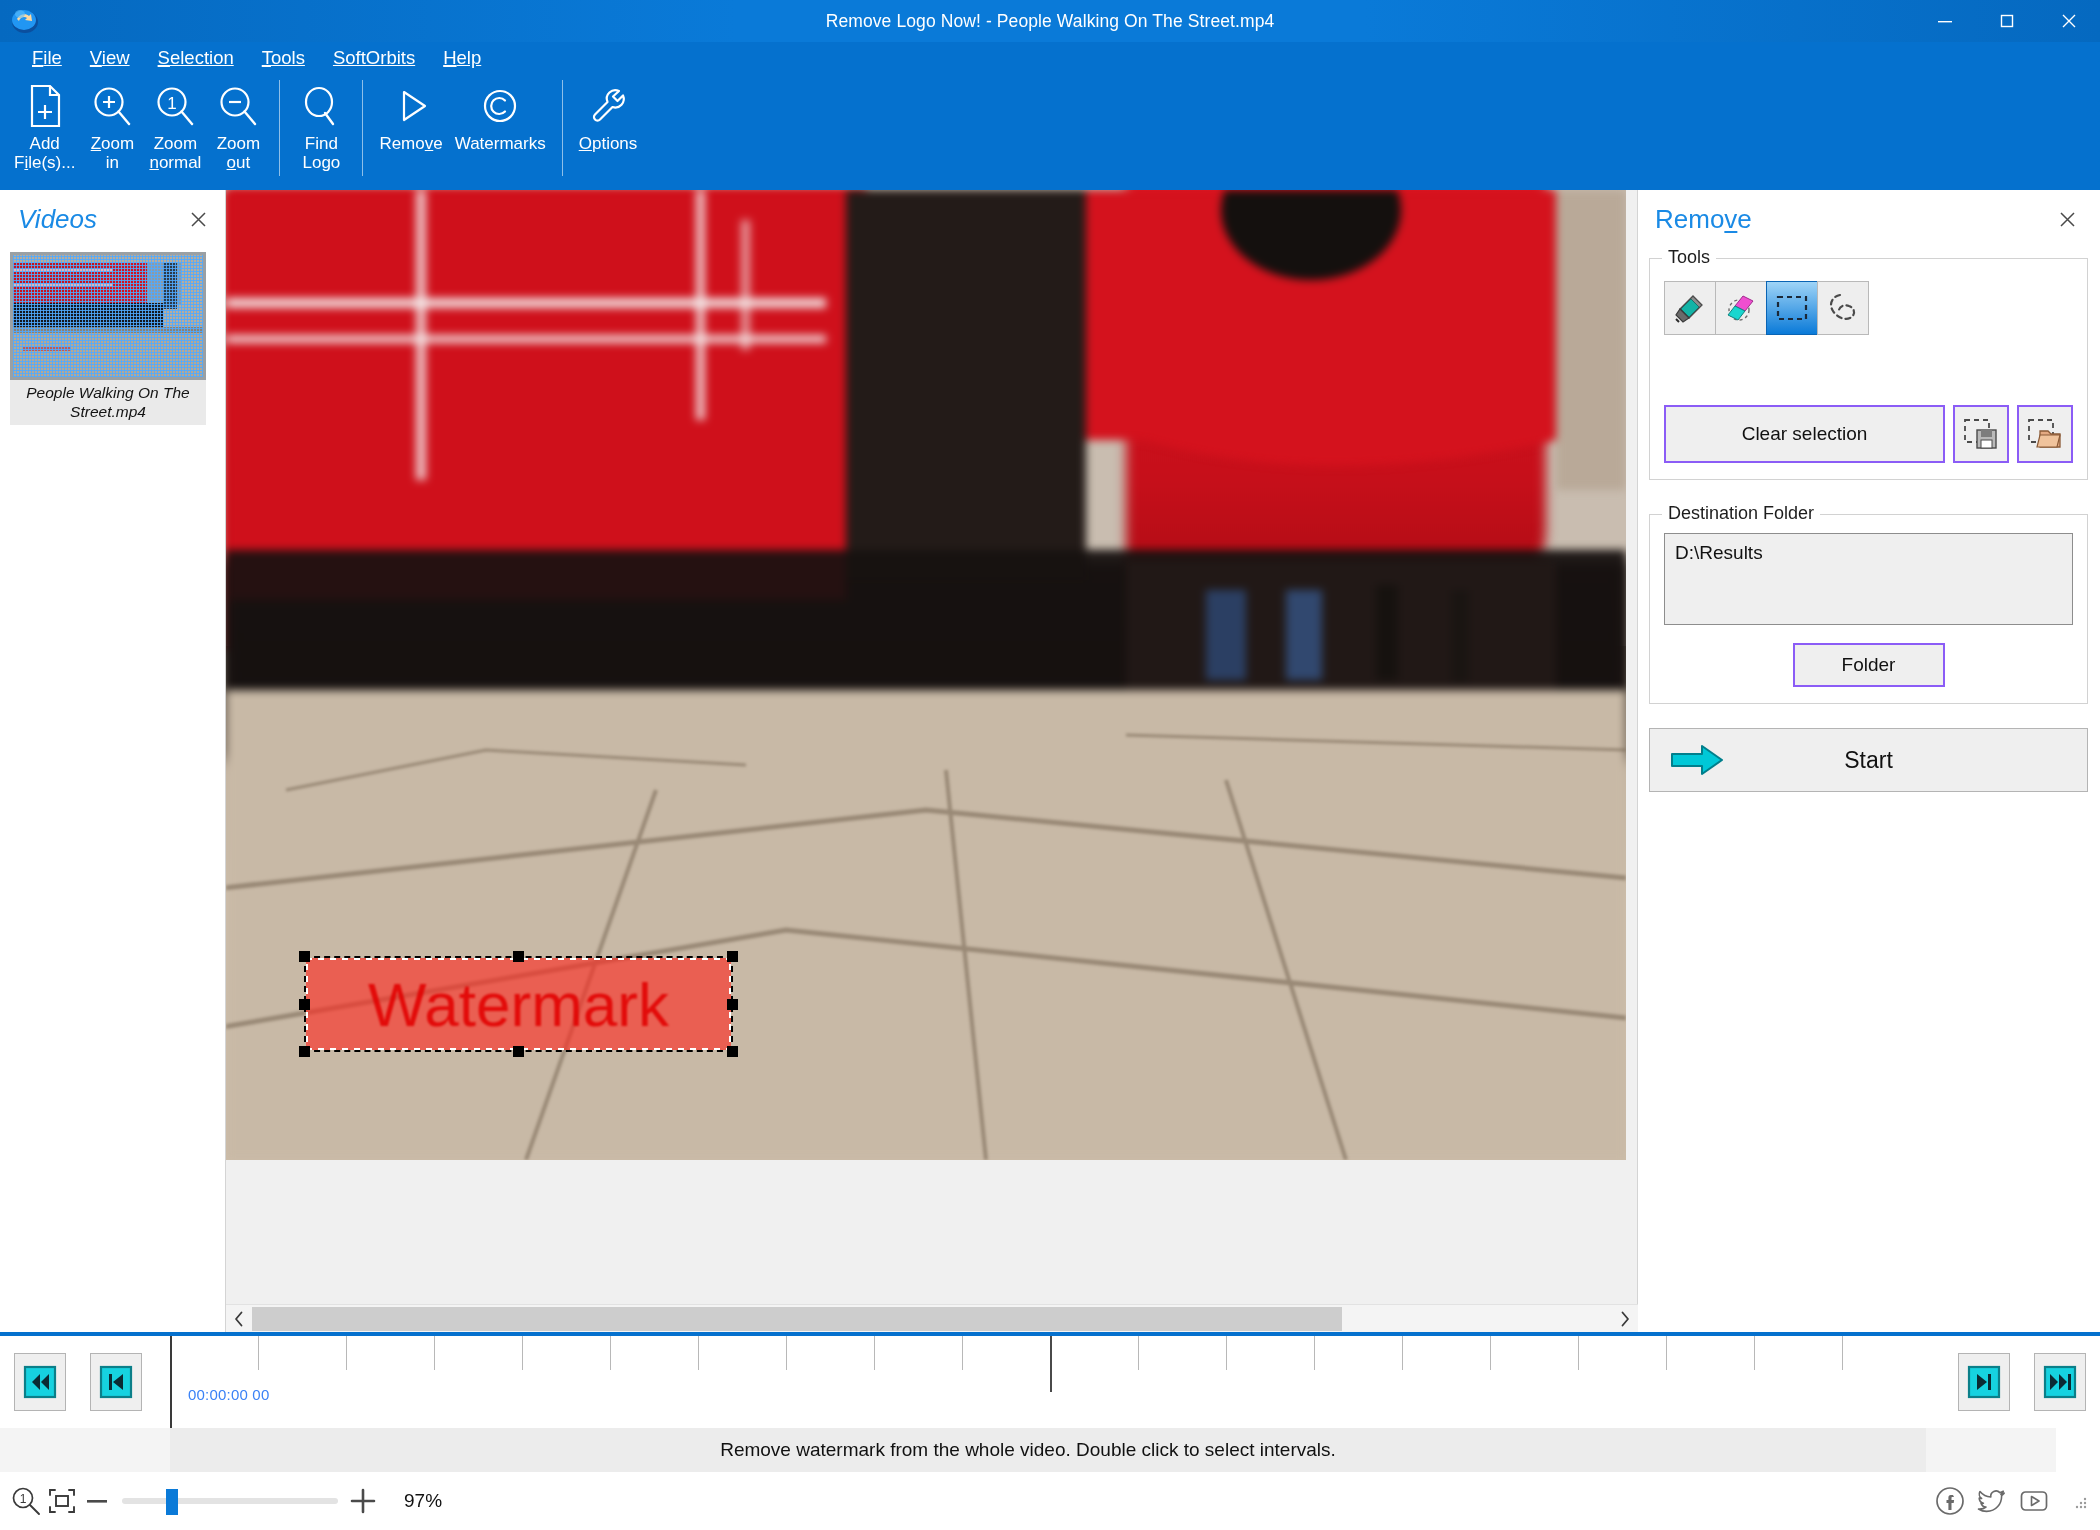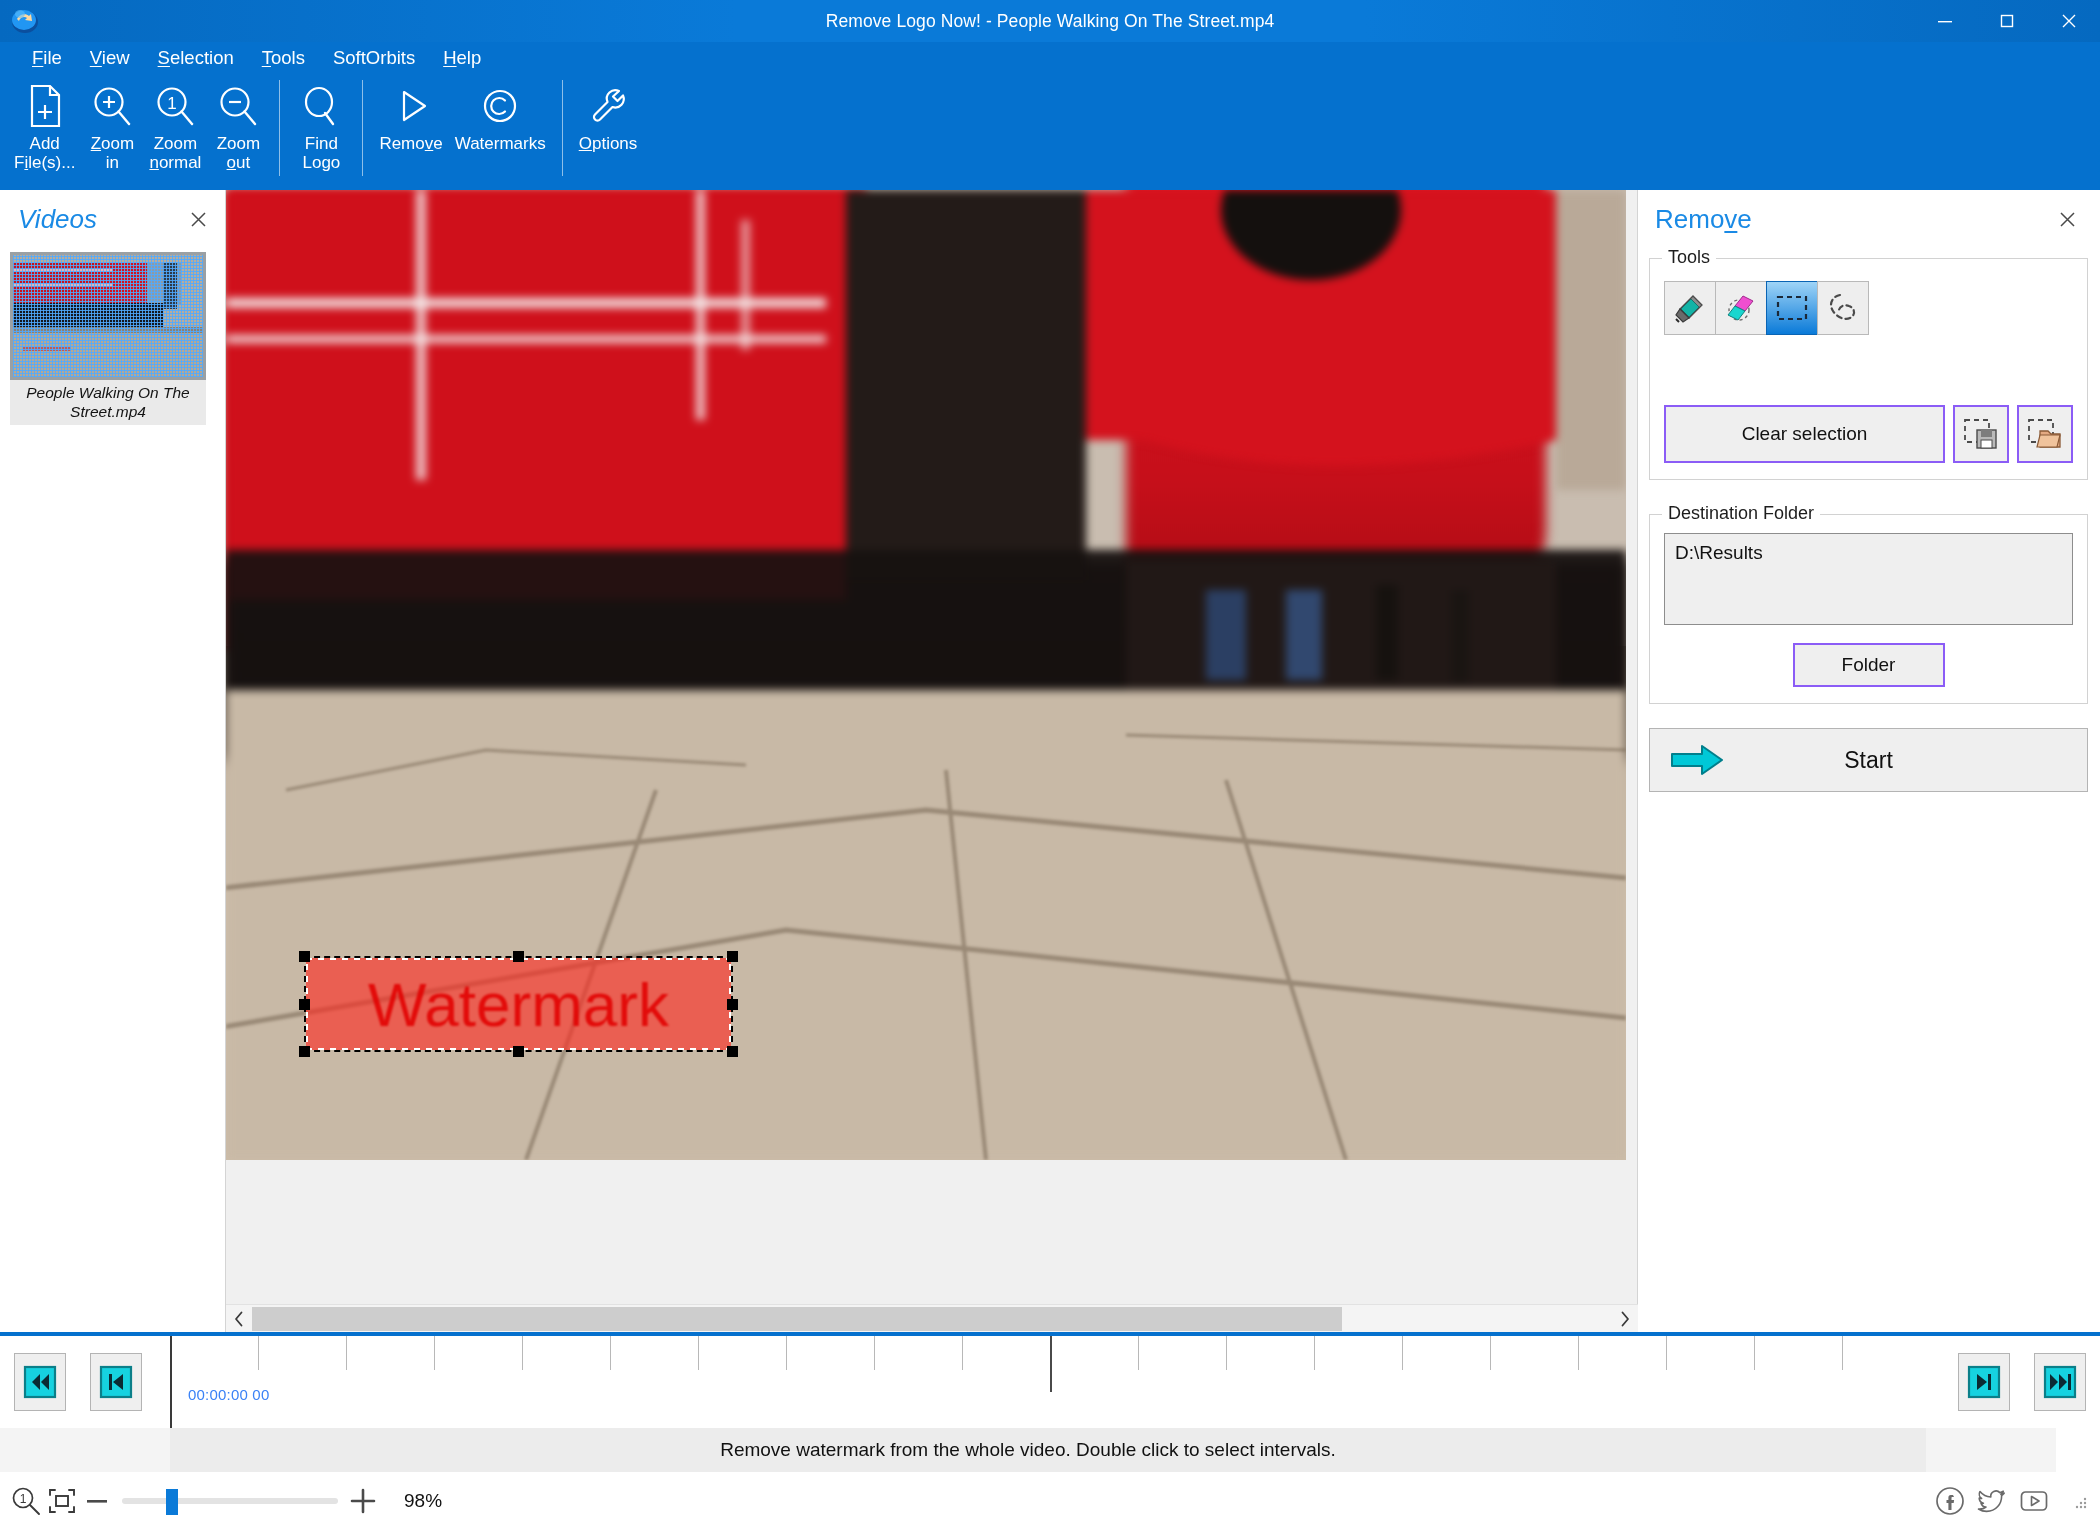--- a/index.html
+++ b/index.html
@@ -26,21 +26,21 @@
   }
   .wbtns { position:absolute; right:0; top:0; height:42px; display:flex; }
   .wbtn { width:62px; height:42px; display:flex; align-items:center; justify-content:center;
           color:#fff; font-size:19px; line-height:1; cursor:default; }
 
   
   .menubar {
     position:absolute; left:0; top:42px; width:2100px; height:32px;
     background:#0571ce; display:flex; align-items:center; padding-left:18px;
   }
-  .menuitem { color:#fff; font-size:18.5px; padding:0 14px; cursor:default; white-space:nowrap;}
+  .menuitem { color:#fff; font-size:18.5px; padding:0 14px; cursor:default; white-space:nowrap;text-decoration:underline;}
   .menuitem u { text-underline-offset:2px; }
 
   
   .toolbar {
     position:absolute; left:0; top:74px; width:2100px; height:116px;
     background:#0571ce; display:flex; align-items:flex-start; padding-left:8px;
   }
   .tbtn {
     position:relative; display:flex; flex-direction:column; align-items:center;
     padding:6px 6px 0 6px; color:#fff; cursor:default; min-width:62px;
@@ -629,21 +629,21 @@
     </div>
     <div class="slider">
       <div class="slider-track"></div>
       <div class="slider-thumb"></div>
     </div>
     <div class="zb-plus">
       <svg width="28" height="28" viewBox="0 0 28 28">
         <path d="M14 3 V25 M3 14 H25" stroke="#4a4a4a" stroke-width="2.6" stroke-linecap="round"></path>
       </svg>
     </div>
-    <div class="zoom-val">98%</div>
+    <div class="zoom-val">97%</div>
   </div>
 
   <div class="social">
     <div class="s-ico">
       <svg width="30" height="30" viewBox="0 0 30 30">
         <circle cx="15" cy="15" r="13" fill="none" stroke="#6a6a6a" stroke-width="1.7"></circle>
         <path d="M18 9h-2.2c-1.6 0-2.4 1-2.4 2.5V14H11.5v3h1.9v7h3.1v-7h2.2l.4-3h-2.6v-2c0-.6.2-.9.9-.9H19z" fill="#6a6a6a"></path>
       </svg>
     </div>
     <div class="s-ico">

